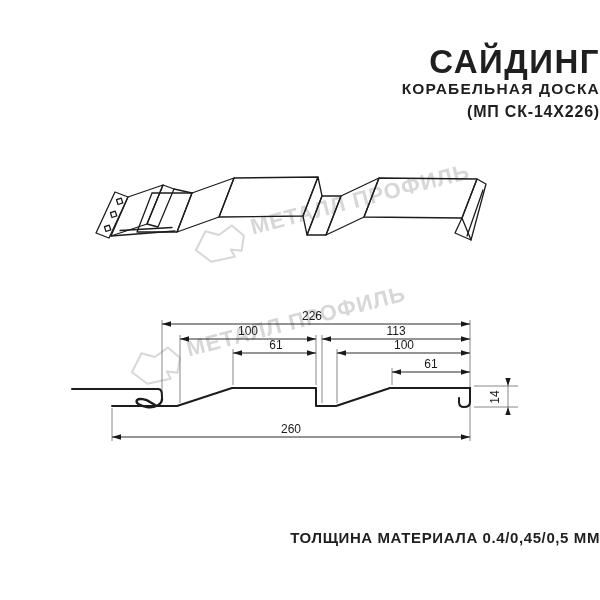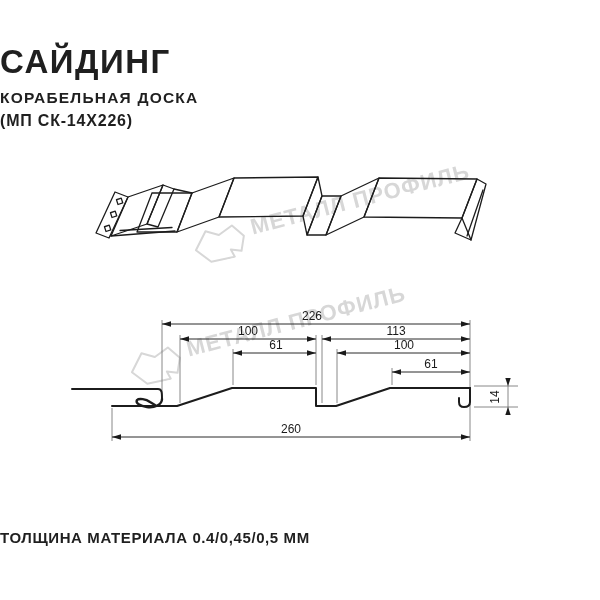--- a/index.html
+++ b/index.html
@@ -1,37 +1,37 @@
 <!DOCTYPE html>
 <html><head>
 <meta charset="utf-8">
 <style>
   html,body{margin:0;padding:0;}
   body{width:600px;height:600px;background:#ffffff;position:relative;overflow:hidden;
        font-family:"Liberation Sans","DejaVu Sans",sans-serif;}
   .abs{position:absolute;}
   
-  .hdr{left:0;top:44px;width:600px;text-align:left;color:#1f1f1f;}
+  .hdr{left:0;top:44px;width:600px;text-align:right;color:#1f1f1f;}
   .hdr .title{font-size:33px;font-weight:800;letter-spacing:1.5px;line-height:1.1;}
-  .hdr .subtitle{font-size:15.5px;font-weight:700;letter-spacing:1.2px;margin-top:9px;}
+  .hdr .subtitle{font-size:15.5px;font-weight:700;letter-spacing:1.2px;}
   .hdr .model{font-size:16px;font-weight:700;letter-spacing:0.8px;margin-top:5px;}
   
   .wm{display:flex;align-items:center;gap:7px;color:#d7d7d7;pointer-events:none;}
   .wm .wm-text{font-size:22px;font-weight:800;letter-spacing:1px;white-space:nowrap;}
   #wm1{left:192px;top:218px;transform:rotate(-14.5deg);transform-origin:0 50%;}
   #wm2{left:128px;top:340px;transform:rotate(-14.5deg);transform-origin:0 50%;}
   
   svg{display:block;}
   .line{stroke:#1c1c1c;fill:none;}
   .dimline{stroke:#2a2a2a;stroke-width:1;fill:none;}
   .extline{stroke:#6b6b6b;stroke-width:0.8;fill:none;}
   .dimtxt{font-family:"Liberation Sans","DejaVu Sans",sans-serif;font-size:12px;fill:#1a1a1a;}
   .arr{fill:#1a1a1a;stroke:none;}
   
-  .footer{left:0;top:529px;width:600px;text-align:left;color:#1f1f1f;
+  .footer{left:0;top:529px;width:600px;text-align:right;color:#1f1f1f;
           font-size:15px;font-weight:700;letter-spacing:0.6px;}
 </style>
 </head>
 <body>
 
 <div class="abs hdr">
   <div class="title">САЙДИНГ</div>
   <div class="subtitle">КОРАБЕЛЬНАЯ ДОСКА</div>
   <div class="model">(МП СК-14Х226)</div>
 </div>

